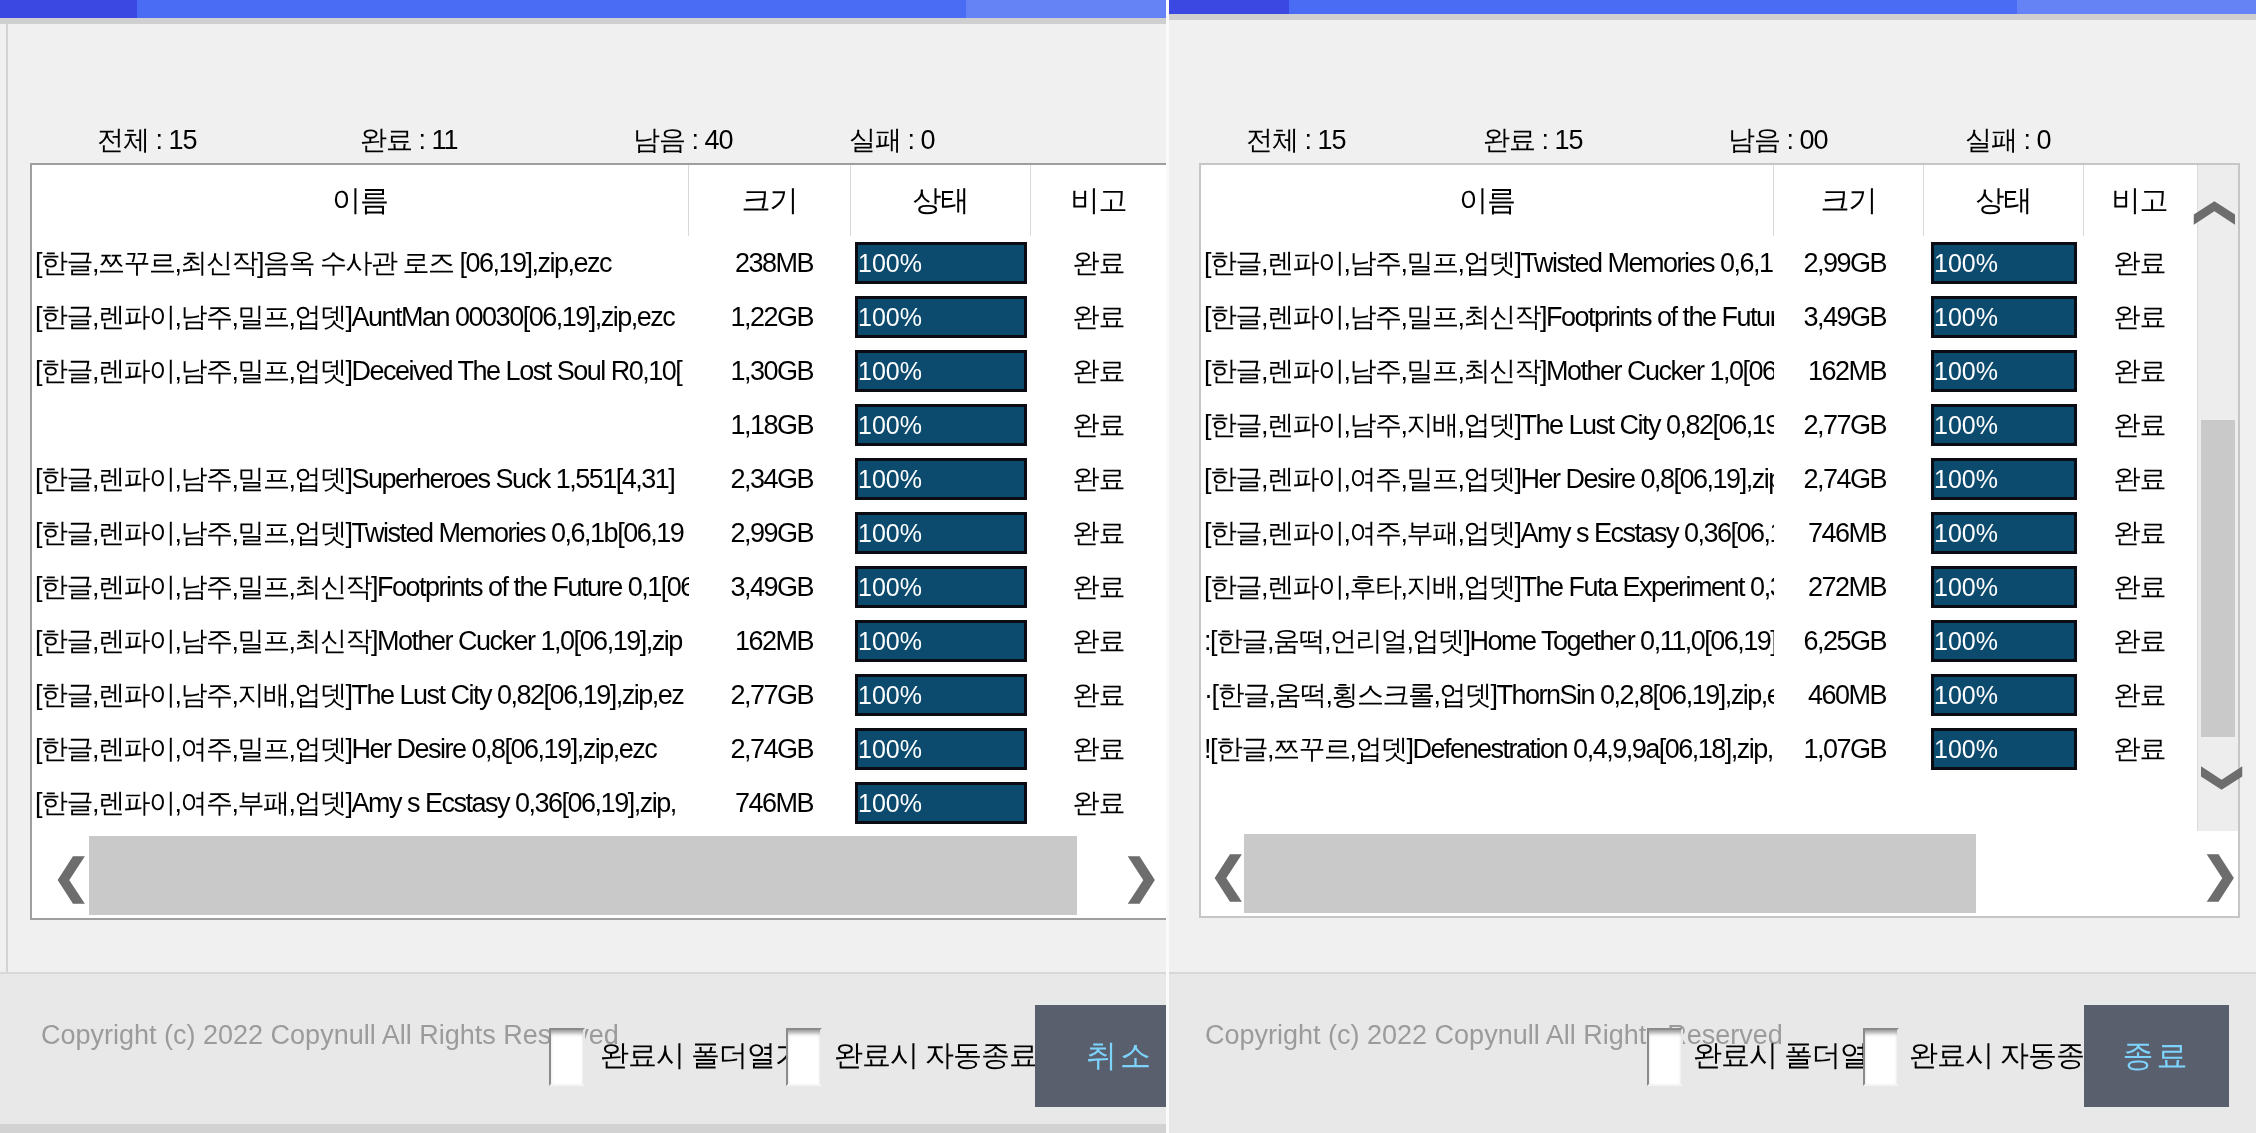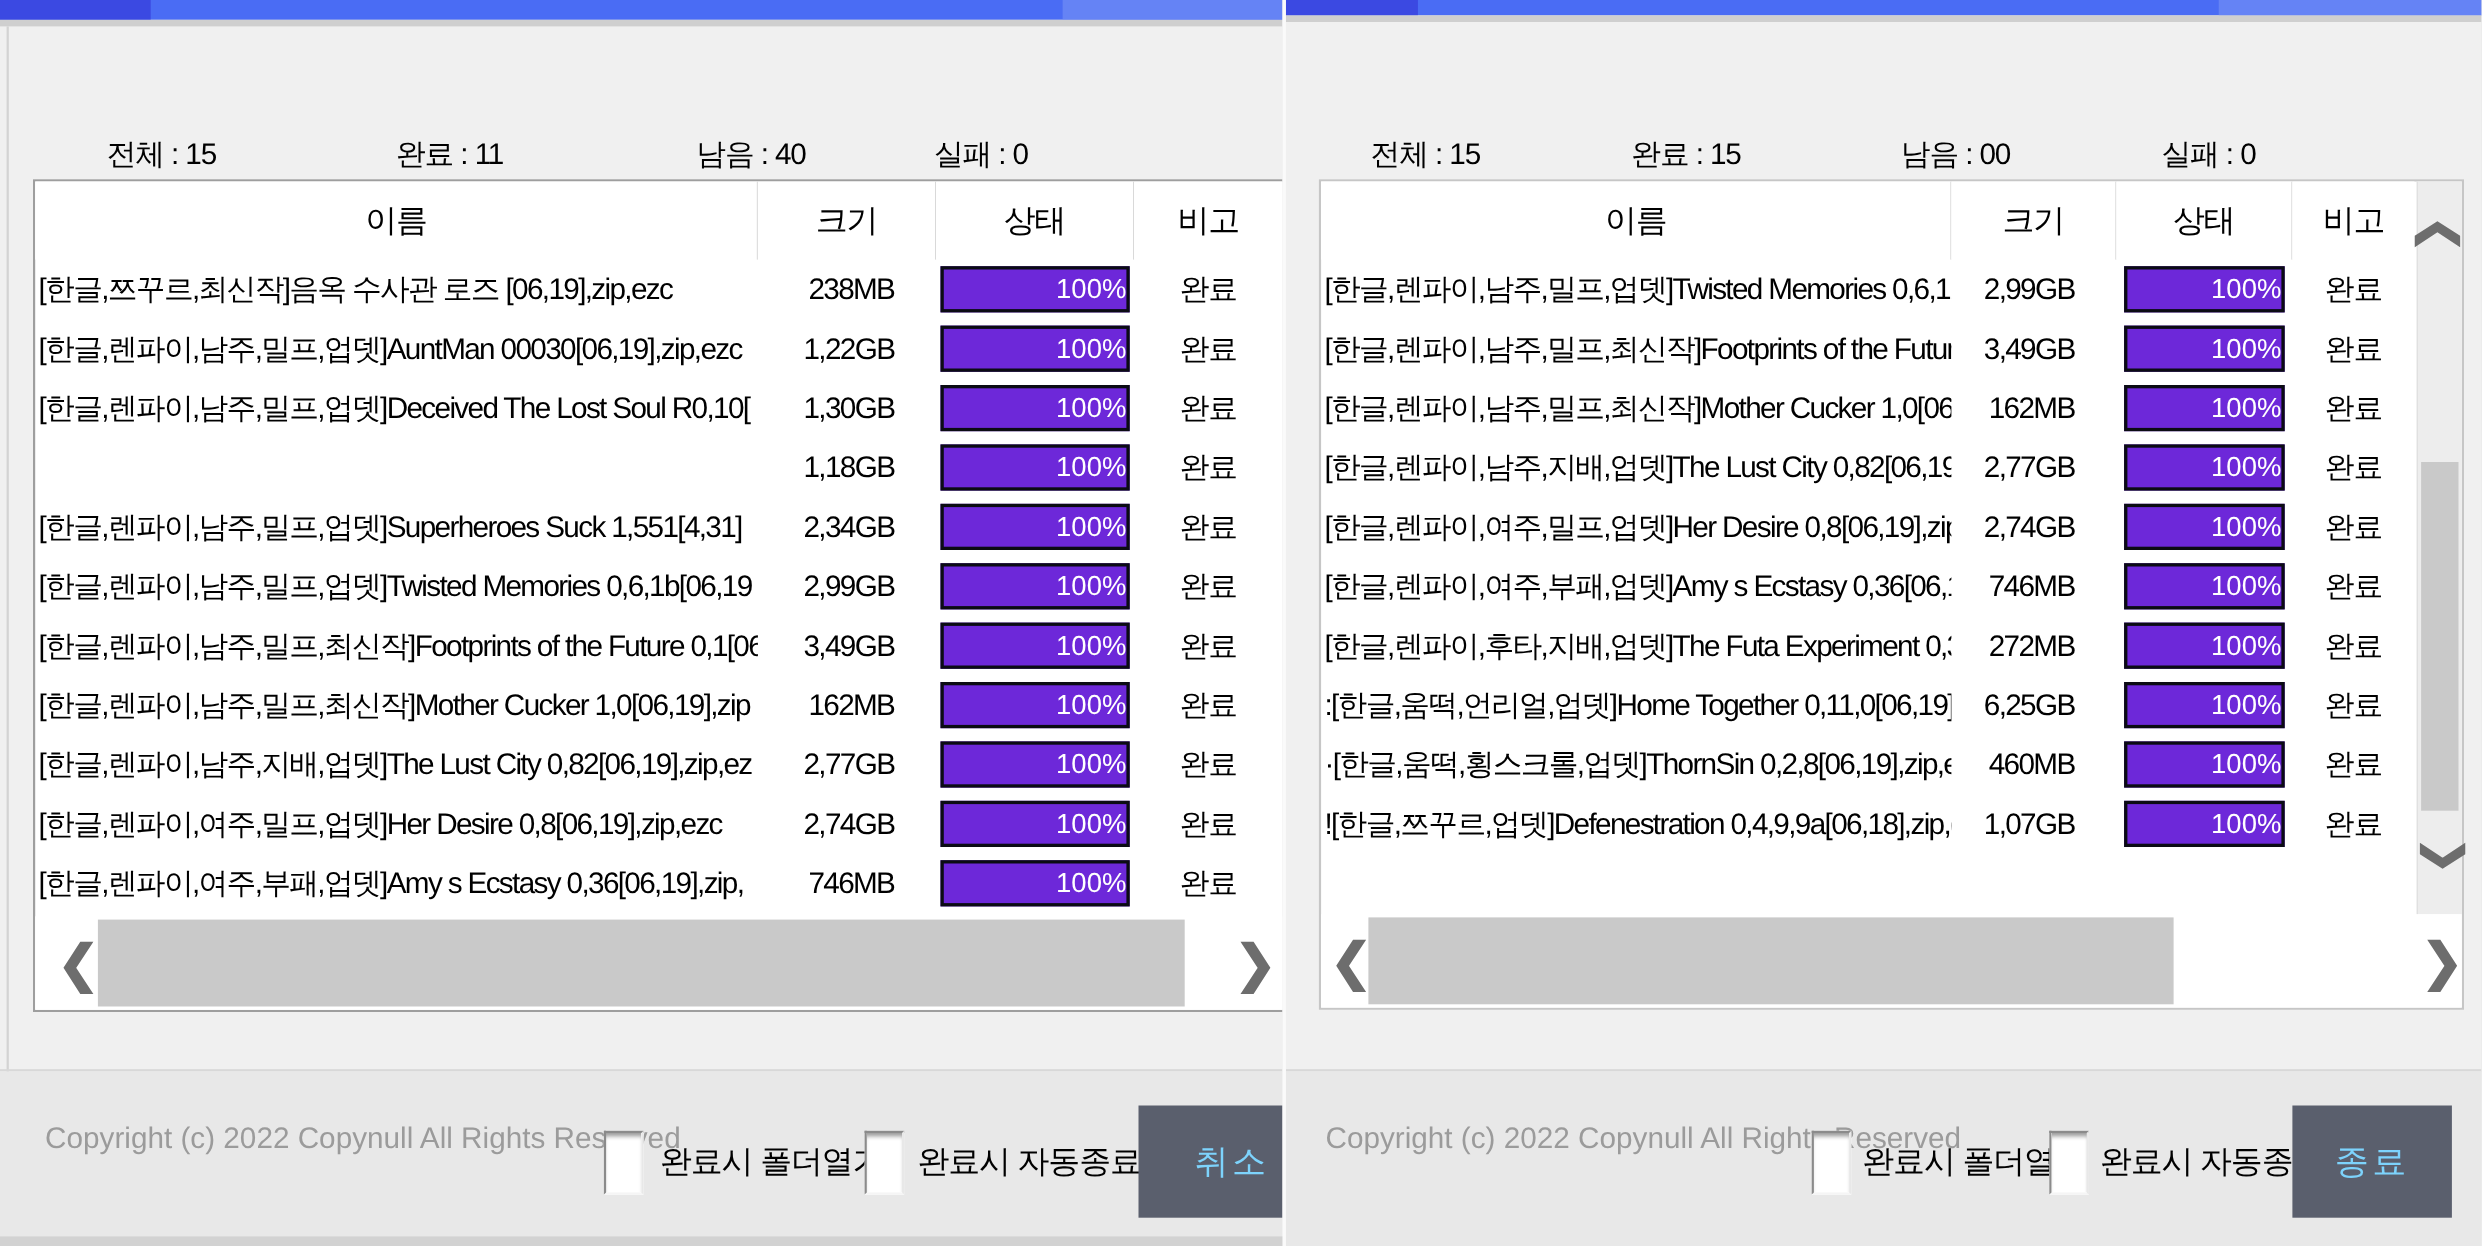--- a/index.html
+++ b/index.html
@@ -50,22 +50,22 @@
   .c { position:absolute; top:0; height:54px; display:flex; align-items:center; overflow:hidden;
        font-size:27px; letter-spacing:-1.5px; white-space:nowrap; }
   .c.name { justify-content:flex-start; padding-left:3px; }
   .c.size { justify-content:flex-end; padding-right:38px; }
   .c.note { justify-content:center; letter-spacing:-1px; }
   #win-left  .c.name{left:0;width:657px}  #win-left  .c.size{left:657px;width:162px}
   #win-left  .c.status{left:819px;width:180px} #win-left  .c.note{left:999px;width:135px}
   #win-right .c.name{left:0;width:573px}  #win-right .c.size{left:573px;width:150px}
   #win-right .c.status{left:723px;width:160px} #win-right .c.note{left:883px;width:111px}
 
-  .pbar { margin:auto; width:172px; height:42px; background:#6d28d9; border:3px solid #0b0b14;
-          display:flex; align-items:center; justify-content:flex-end; }
+  .pbar { margin:auto; width:172px; height:42px; background:#0c4a6e; border:3px solid #0b0b14;
+          display:flex; align-items:center; justify-content:flex-start; }
   #win-right .pbar { width:146px; }
   .plabel { color:#fff; font-size:25px; letter-spacing:0; }
 
   
   .hscroll { position:absolute; left:0; right:0; bottom:0; height:85px; background:#fff; }
   .hthumb { position:absolute; top:3px; height:79px; background:#c9c9c9; }
   #win-left  .hthumb { left:57px;  width:988px; }
   #win-right .hthumb { left:43px;  width:732px; }
   .harrow { position:absolute; top:50%; transform:translateY(-50%); font-size:46px; color:#6d6d6d; font-weight:bold; line-height:1; }
   #win-left  .harrow.aleft { left:20px; }  #win-left  .harrow.aright { left:1090px; }

